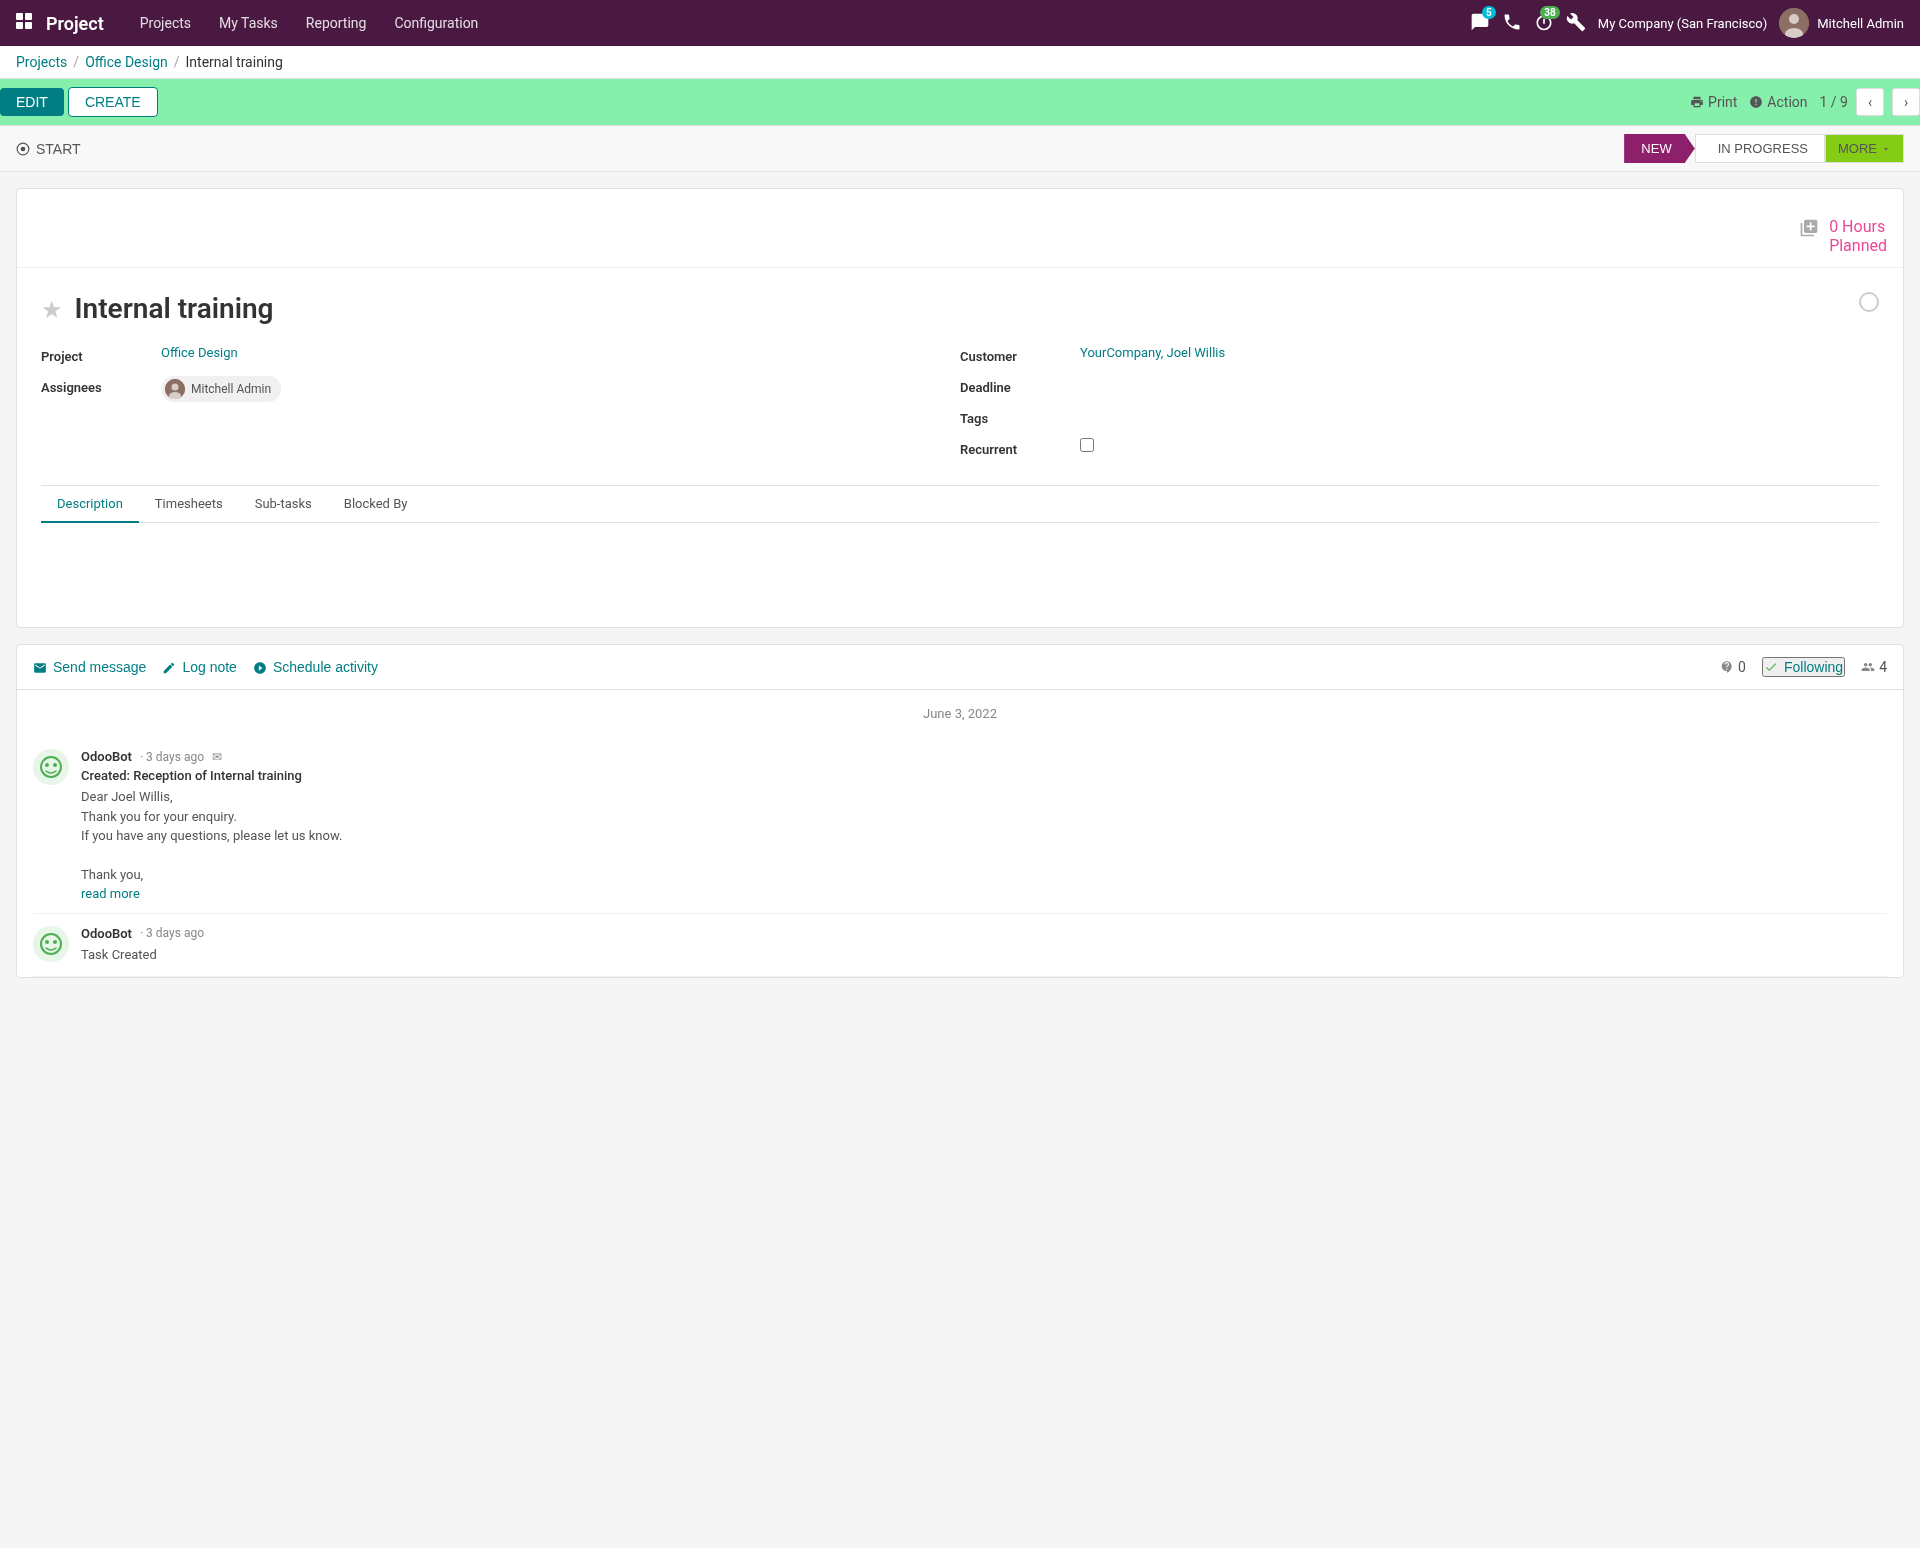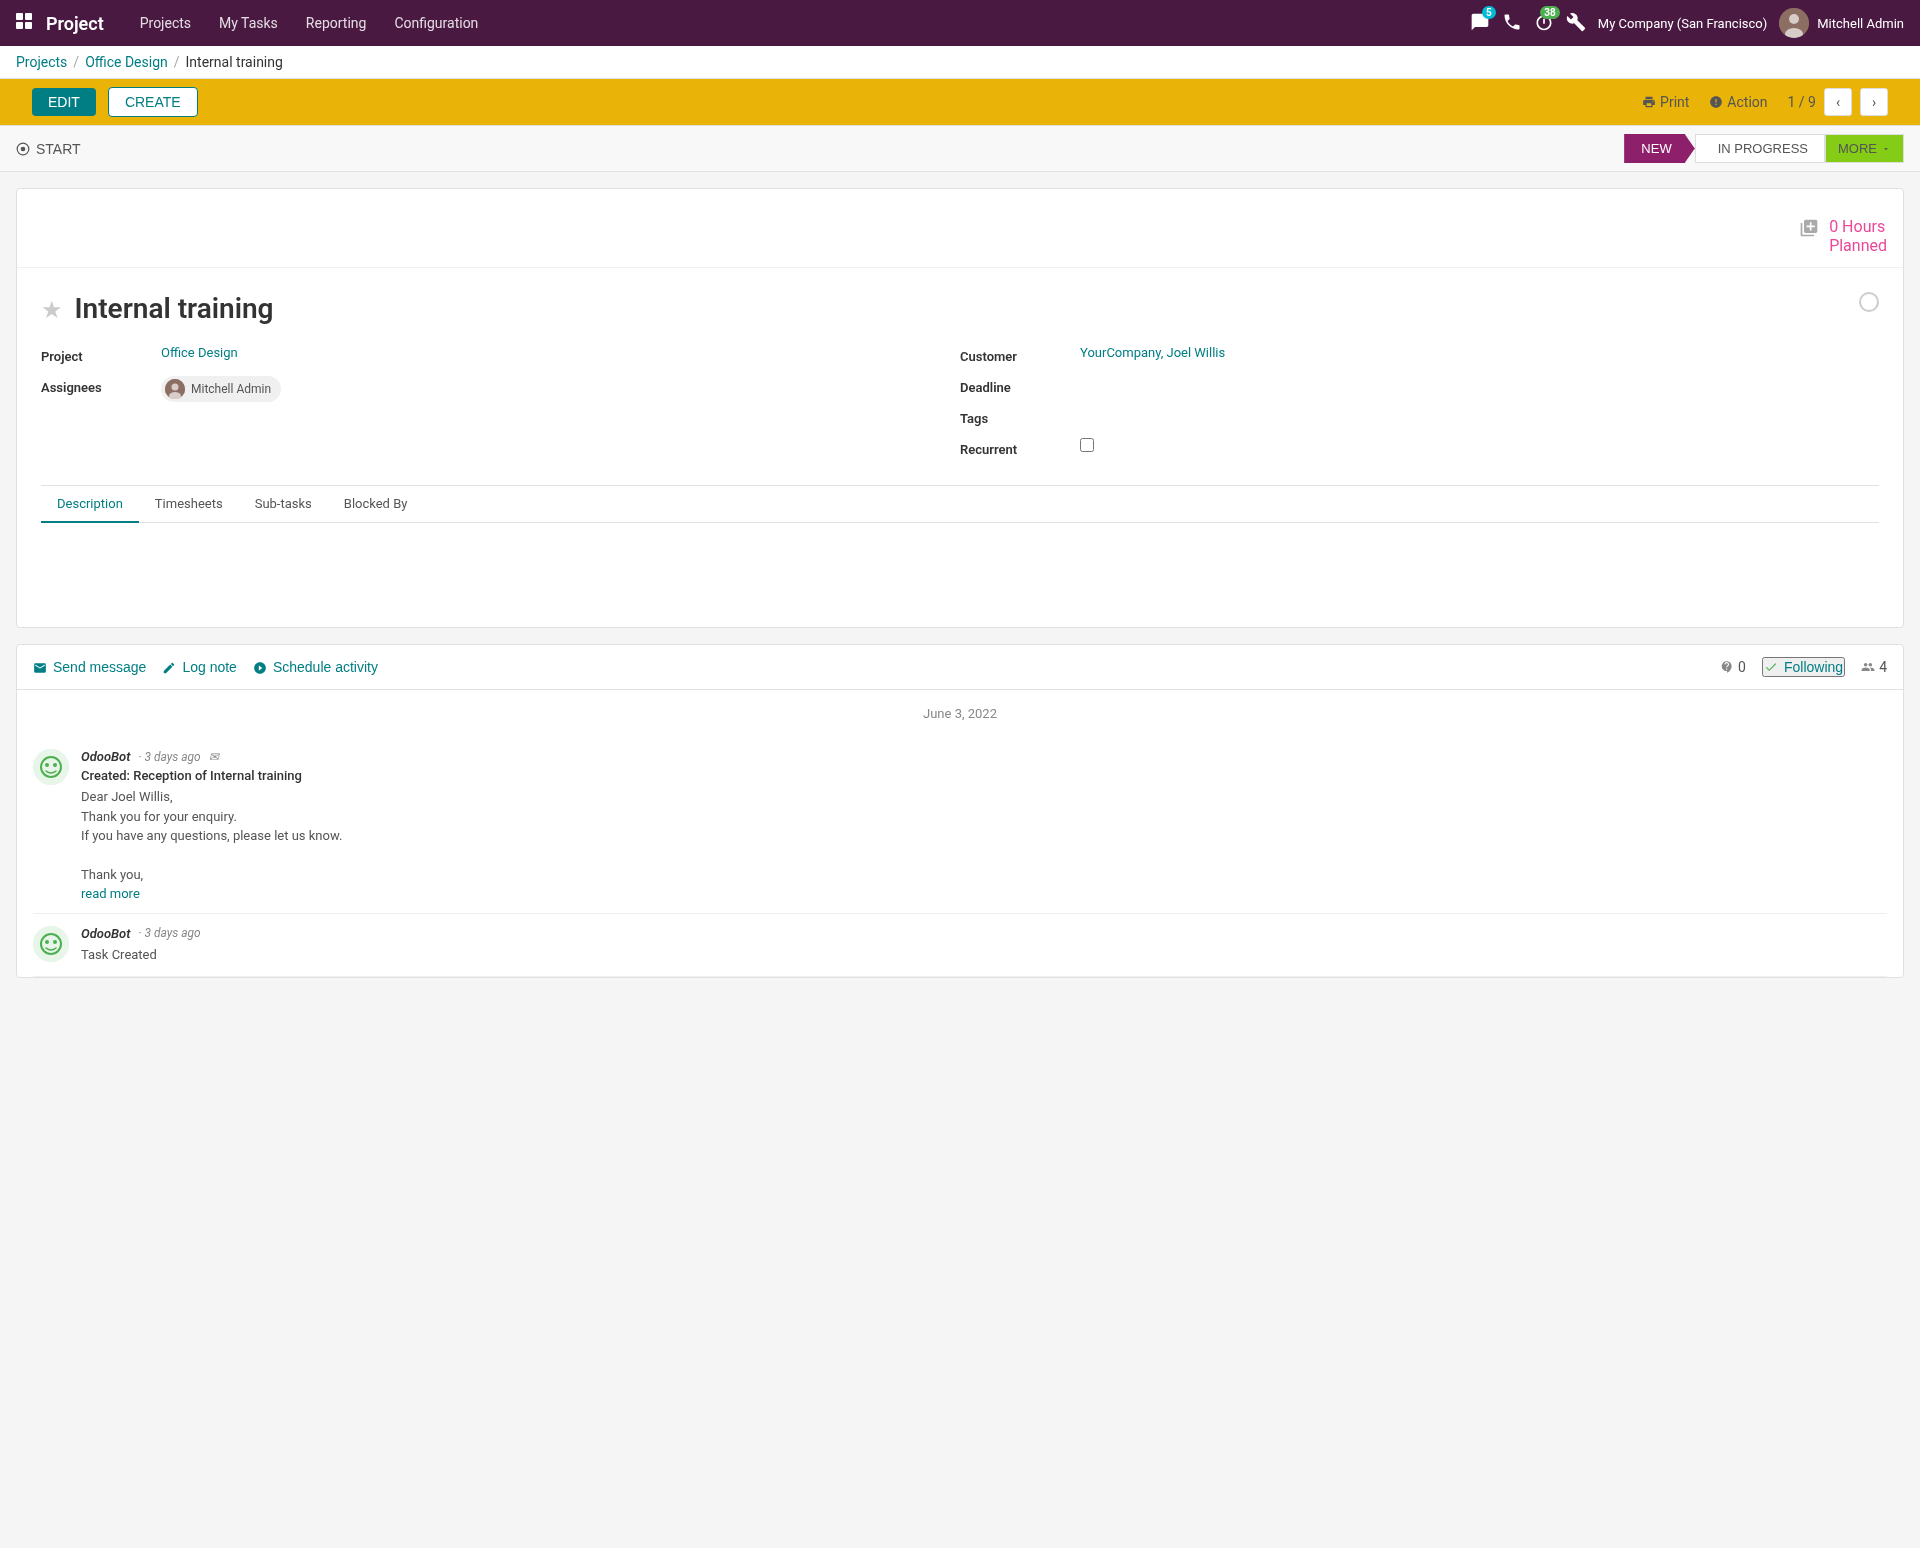--- a/index.html
+++ b/index.html
@@ -27,21 +27,21 @@
     .user-avatar { width: 30px; height: 30px; border-radius: 50%; background: #8d6e63; display: flex; align-items: center; justify-content: center; overflow: hidden; }
 
     
     .secondary-nav { background: white; border-bottom: 1px solid #e0e0e0; padding: 8px 16px; display: flex; align-items: center; justify-content: space-between; }
     .breadcrumb { display: flex; align-items: center; gap: 6px; font-size: 14px; color: #6c757d; }
     .breadcrumb a { color: #017e84; text-decoration: none; }
     .breadcrumb-sep { color: #aaa; }
     .breadcrumb-current { color: #333; }
 
     
-    .toolbar { background: #eab308; border-bottom: 1px solid #e0e0e0; padding: 8px 32px; display: flex; align-items: center; gap: 12px; }
+    .toolbar { background: #86efac; border-bottom: 1px solid #e0e0e0; padding: 8px 0; display: flex; align-items: center; gap: 4px; }
     .btn-edit { background: #017e84; color: white; border: none; padding: 6px 16px; border-radius: 4px; cursor: pointer; font-size: 14px; font-weight: 500; }
     .btn-create { background: white; color: #017e84; border: 1px solid #017e84; padding: 6px 16px; border-radius: 4px; cursor: pointer; font-size: 14px; font-weight: 500; }
     .toolbar-spacer { flex: 1; }
     .toolbar-action { display: flex; align-items: center; gap: 4px; color: #555; cursor: pointer; font-size: 14px; margin-right: 8px; }
     .toolbar-pagination { display: flex; align-items: center; gap: 8px; color: #555; font-size: 14px; }
     .pagination-btn { border: 1px solid #ddd; background: white; width: 28px; height: 28px; display: flex; align-items: center; justify-content: center; cursor: pointer; border-radius: 3px; color: #555; }
 
     
     .status-bar { background: #f8f8f8; border-bottom: 1px solid #e0e0e0; padding: 8px 16px; display: flex; align-items: center; justify-content: space-between; }
     .btn-start { display: flex; align-items: center; gap: 6px; color: #555; cursor: pointer; font-size: 14px; border: none; background: none; }
@@ -94,21 +94,21 @@
     .msg-right { display: flex; align-items: center; gap: 16px; }
     .msg-follow { color: #017e84; cursor: pointer; font-size: 14px; display: flex; align-items: center; gap: 6px; }
     .msg-count { color: #555; font-size: 14px; display: flex; align-items: center; gap: 4px; }
 
     
     .messages { padding: 0 16px; }
     .date-separator { text-align: center; padding: 16px 0; color: #888; font-size: 13px; }
     .message-item { display: flex; gap: 12px; padding: 12px 0; border-bottom: 1px solid #f0f0f0; }
     .msg-avatar { width: 36px; height: 36px; border-radius: 50%; background: #f0f0f0; flex-shrink: 0; display: flex; align-items: center; justify-content: center; overflow: hidden; }
     .msg-body { flex: 1; }
-    .msg-header { display: flex; align-items: center; gap: 8px; margin-bottom: 4px; font-style: italic; }
+    .msg-header { display: flex; align-items: center; gap: 8px; margin-bottom: 4px; }
     .msg-author { font-weight: 600; font-size: 13px; }
     .msg-time { color: #888; font-size: 12px; }
     .msg-email-icon { color: #888; font-size: 12px; }
     .msg-subject { font-weight: 500; font-size: 13px; margin-bottom: 4px; }
     .msg-text { font-size: 13px; color: #555; line-height: 1.5; }
     .read-more { color: #017e84; cursor: pointer; font-size: 13px; }
 
     .odoobot-avatar { background: #e8f5e9; }
   </style>
 </head>

